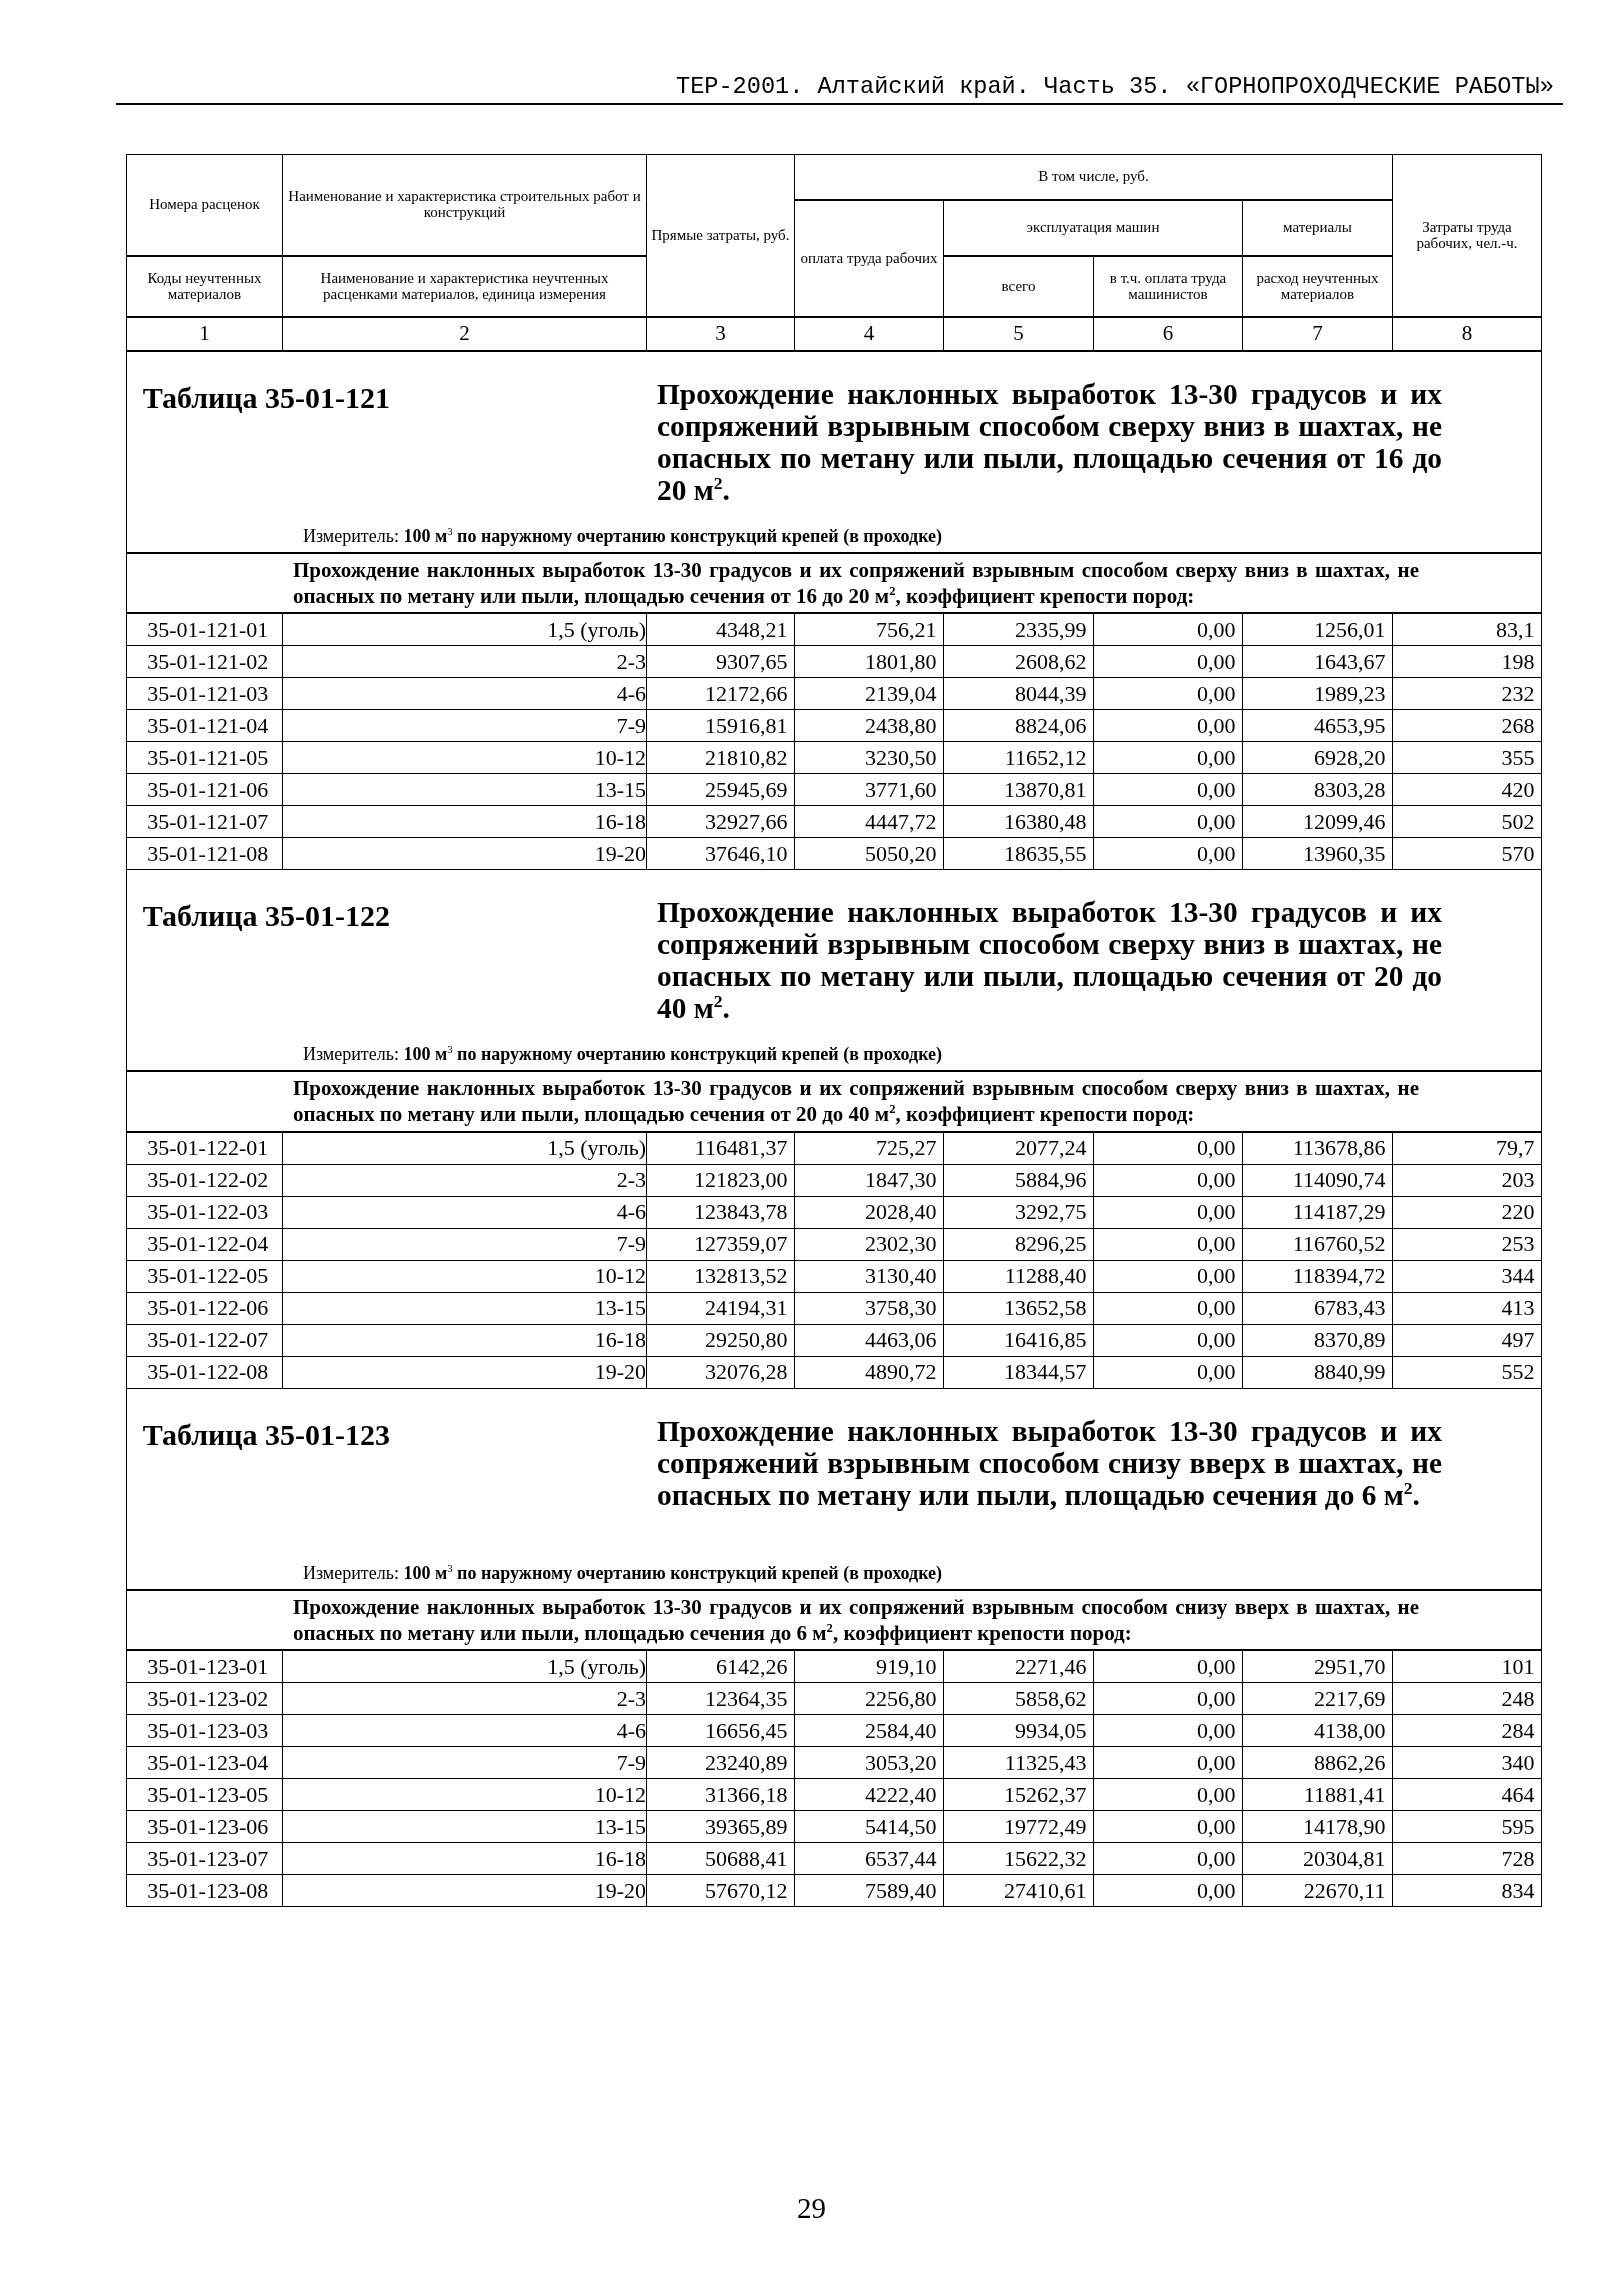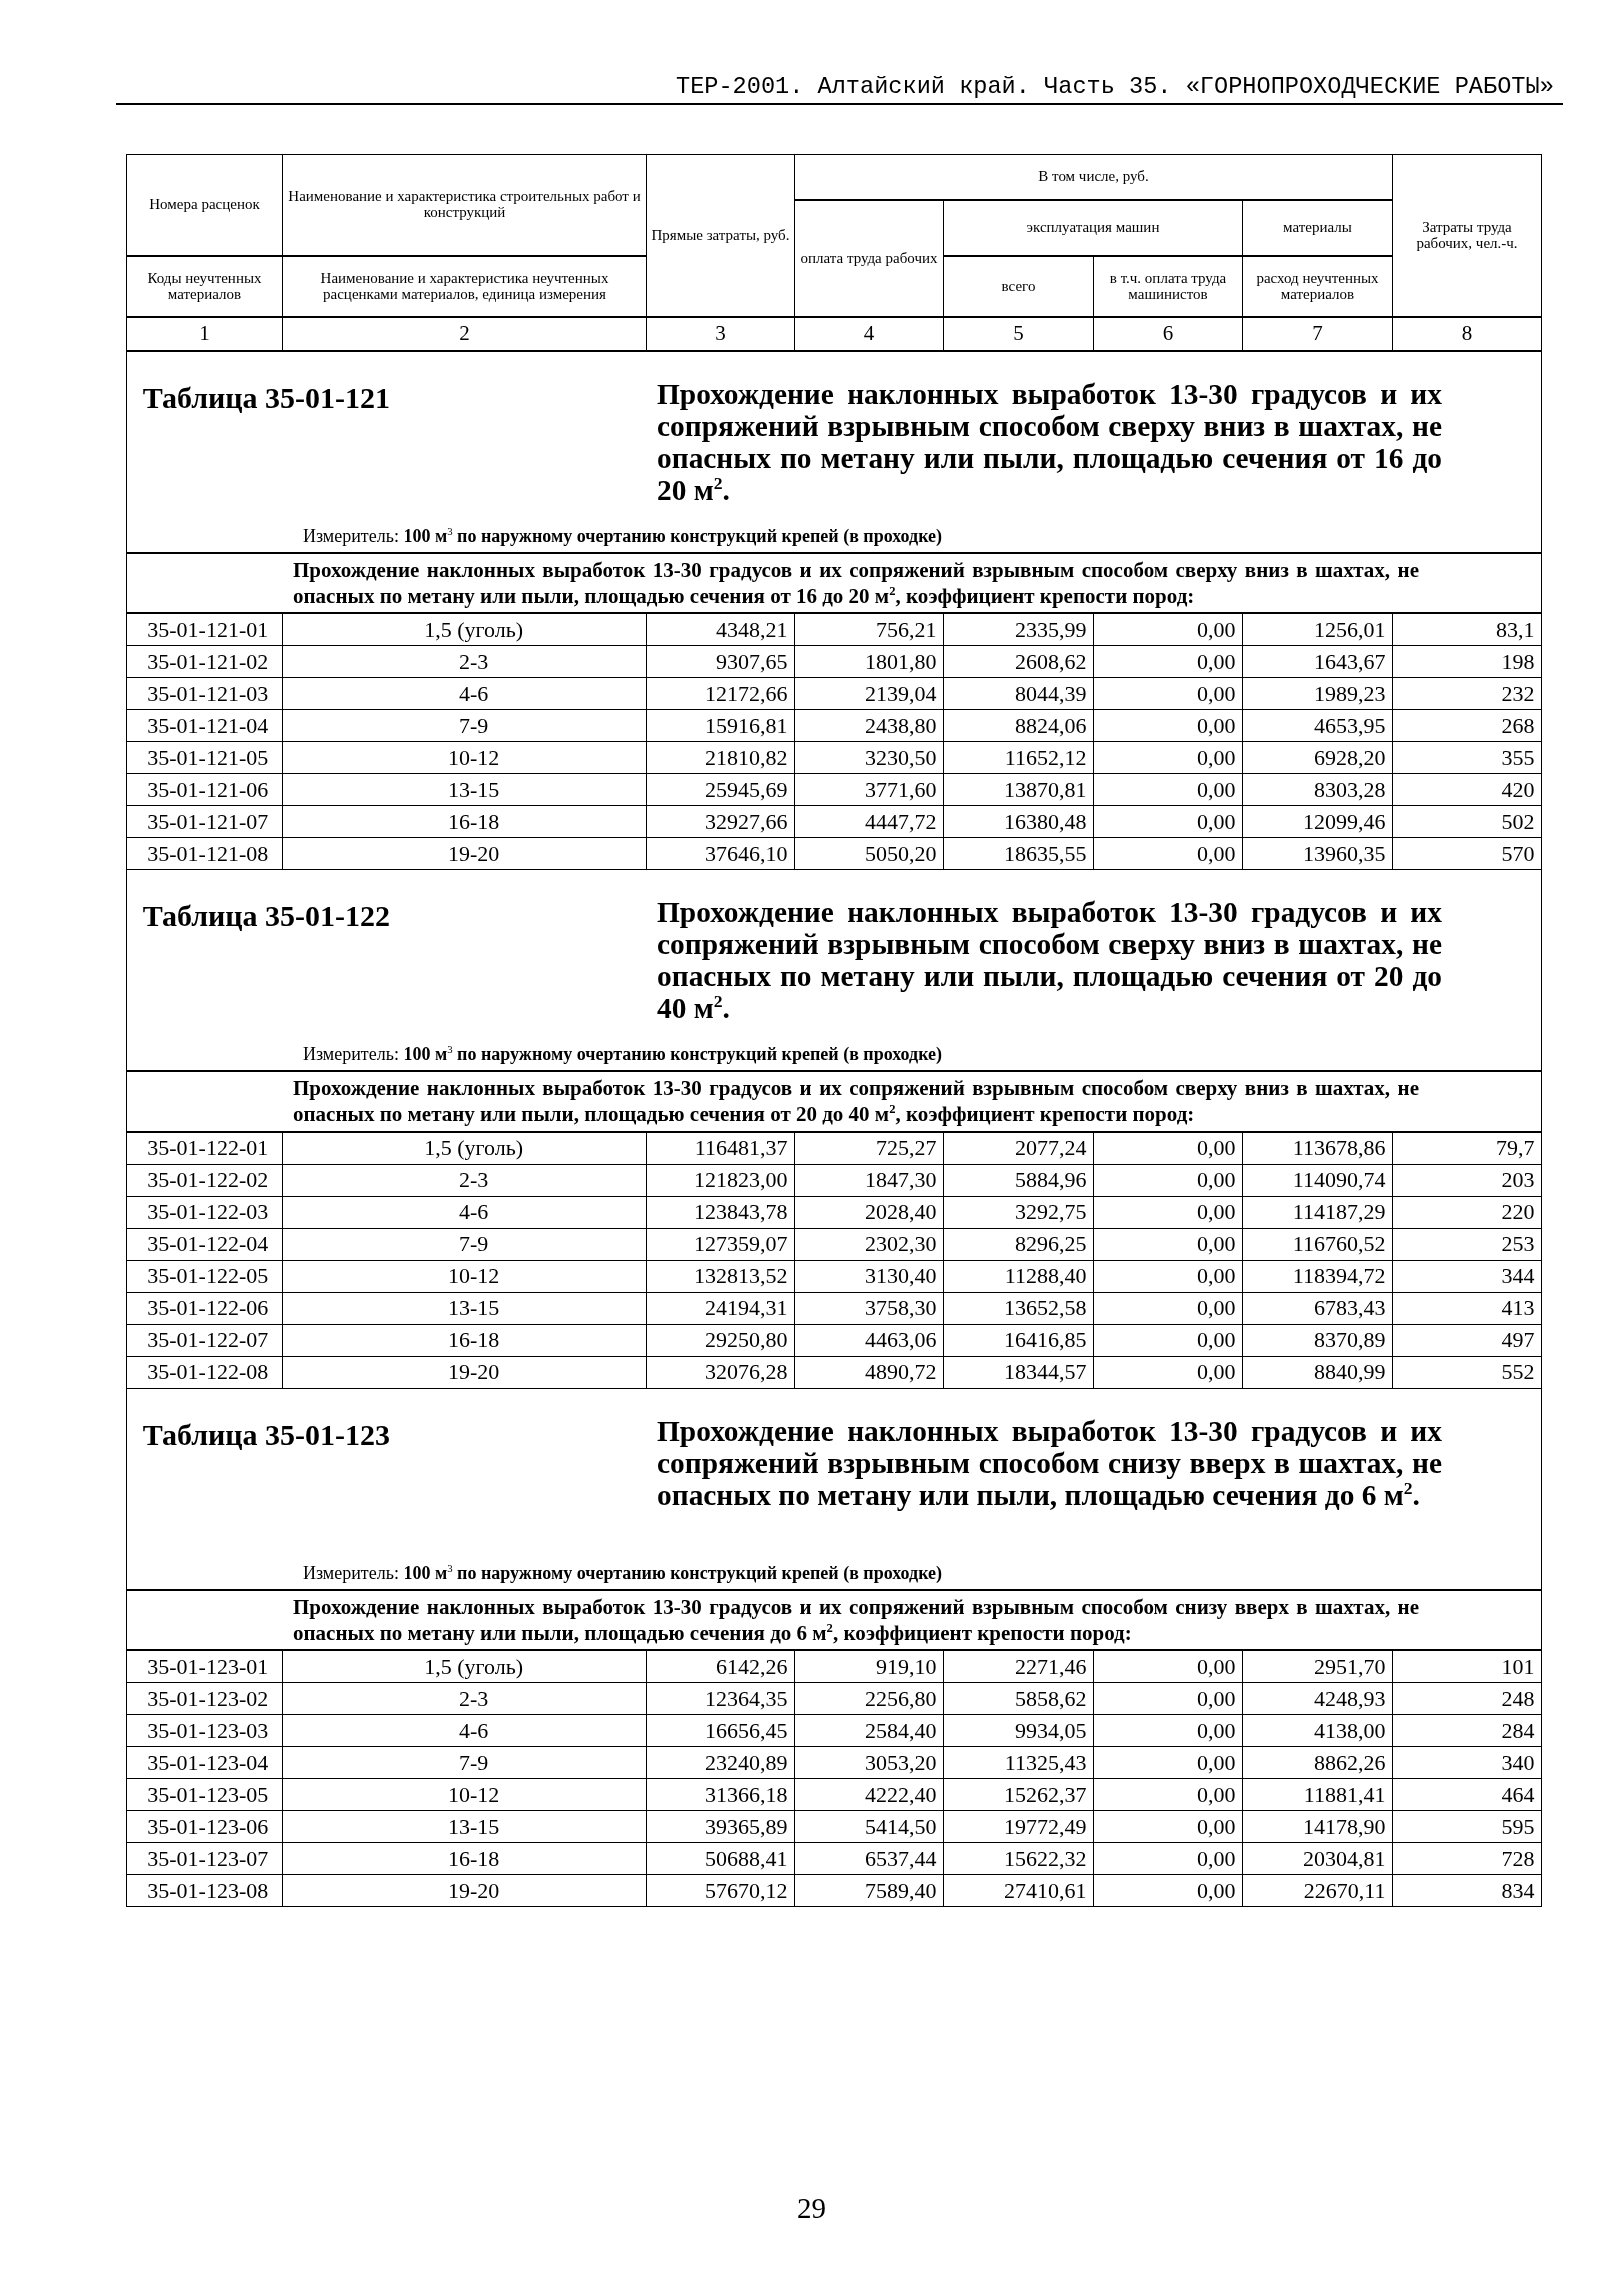--- a/index.html
+++ b/index.html
@@ -22,21 +22,21 @@
   .tbl-label { position:absolute; left:15.7px; top:29px; font-weight:bold; font-size:30px; white-space:nowrap; }
   .tbl-title { position:absolute; left:530px; top:26px; width:785px; font-weight:bold; font-size:29.4px; line-height:32px; text-align:justify; text-align-last:left; }
   .tbl-measure { position:absolute; left:176px; bottom:5.2px; font-size:18px; white-space:nowrap; }
   .tbl-measure b { font-weight:bold; }
   .desc-cell { border-top:2.6px solid #000 !important; border-bottom:2.6px solid #000 !important; }
   .desc-text { margin-left:166px; width:1126px; font-weight:bold; font-size:21px; line-height:26px; padding:2.6px 0 3.9px 0; text-align:justify; text-align-last:left; }
   sup { font-size:60%; line-height:0; vertical-align:super; }
 
   .data-row td { height:31px; font-size:22px; white-space:nowrap; border-bottom:2.6px solid #000; }
   .c-code { text-align:center; padding-left:6.5px !important; }
-  .c-name { text-align:center; padding-left:18.3px !important; }
+  .c-name { text-align:right; padding-left:18.3px !important; }
   .c-num { text-align:right; padding-right:6.5px !important; }
 </style>
 </head>
 <body>
 
 <div class="page-header">
   <span class="page-header-text">ТЕР-2001. Алтайский край. Часть 35. «ГОРНОПРОХОДЧЕСКИЕ РАБОТЫ»</span>
 </div>
 
 <table class="main">
@@ -294,21 +294,21 @@
         <td class="c-num">2951,70</td>
         <td class="c-num">101</td>
       </tr>
       <tr class="data-row">
         <td class="c-code">35-01-123-02</td>
         <td class="c-name">2-3</td>
         <td class="c-num">12364,35</td>
         <td class="c-num">2256,80</td>
         <td class="c-num">5858,62</td>
         <td class="c-num">0,00</td>
-        <td class="c-num">4248,93</td>
+        <td class="c-num">2217,69</td>
         <td class="c-num">248</td>
       </tr>
       <tr class="data-row">
         <td class="c-code">35-01-123-03</td>
         <td class="c-name">4-6</td>
         <td class="c-num">16656,45</td>
         <td class="c-num">2584,40</td>
         <td class="c-num">9934,05</td>
         <td class="c-num">0,00</td>
         <td class="c-num">4138,00</td>

